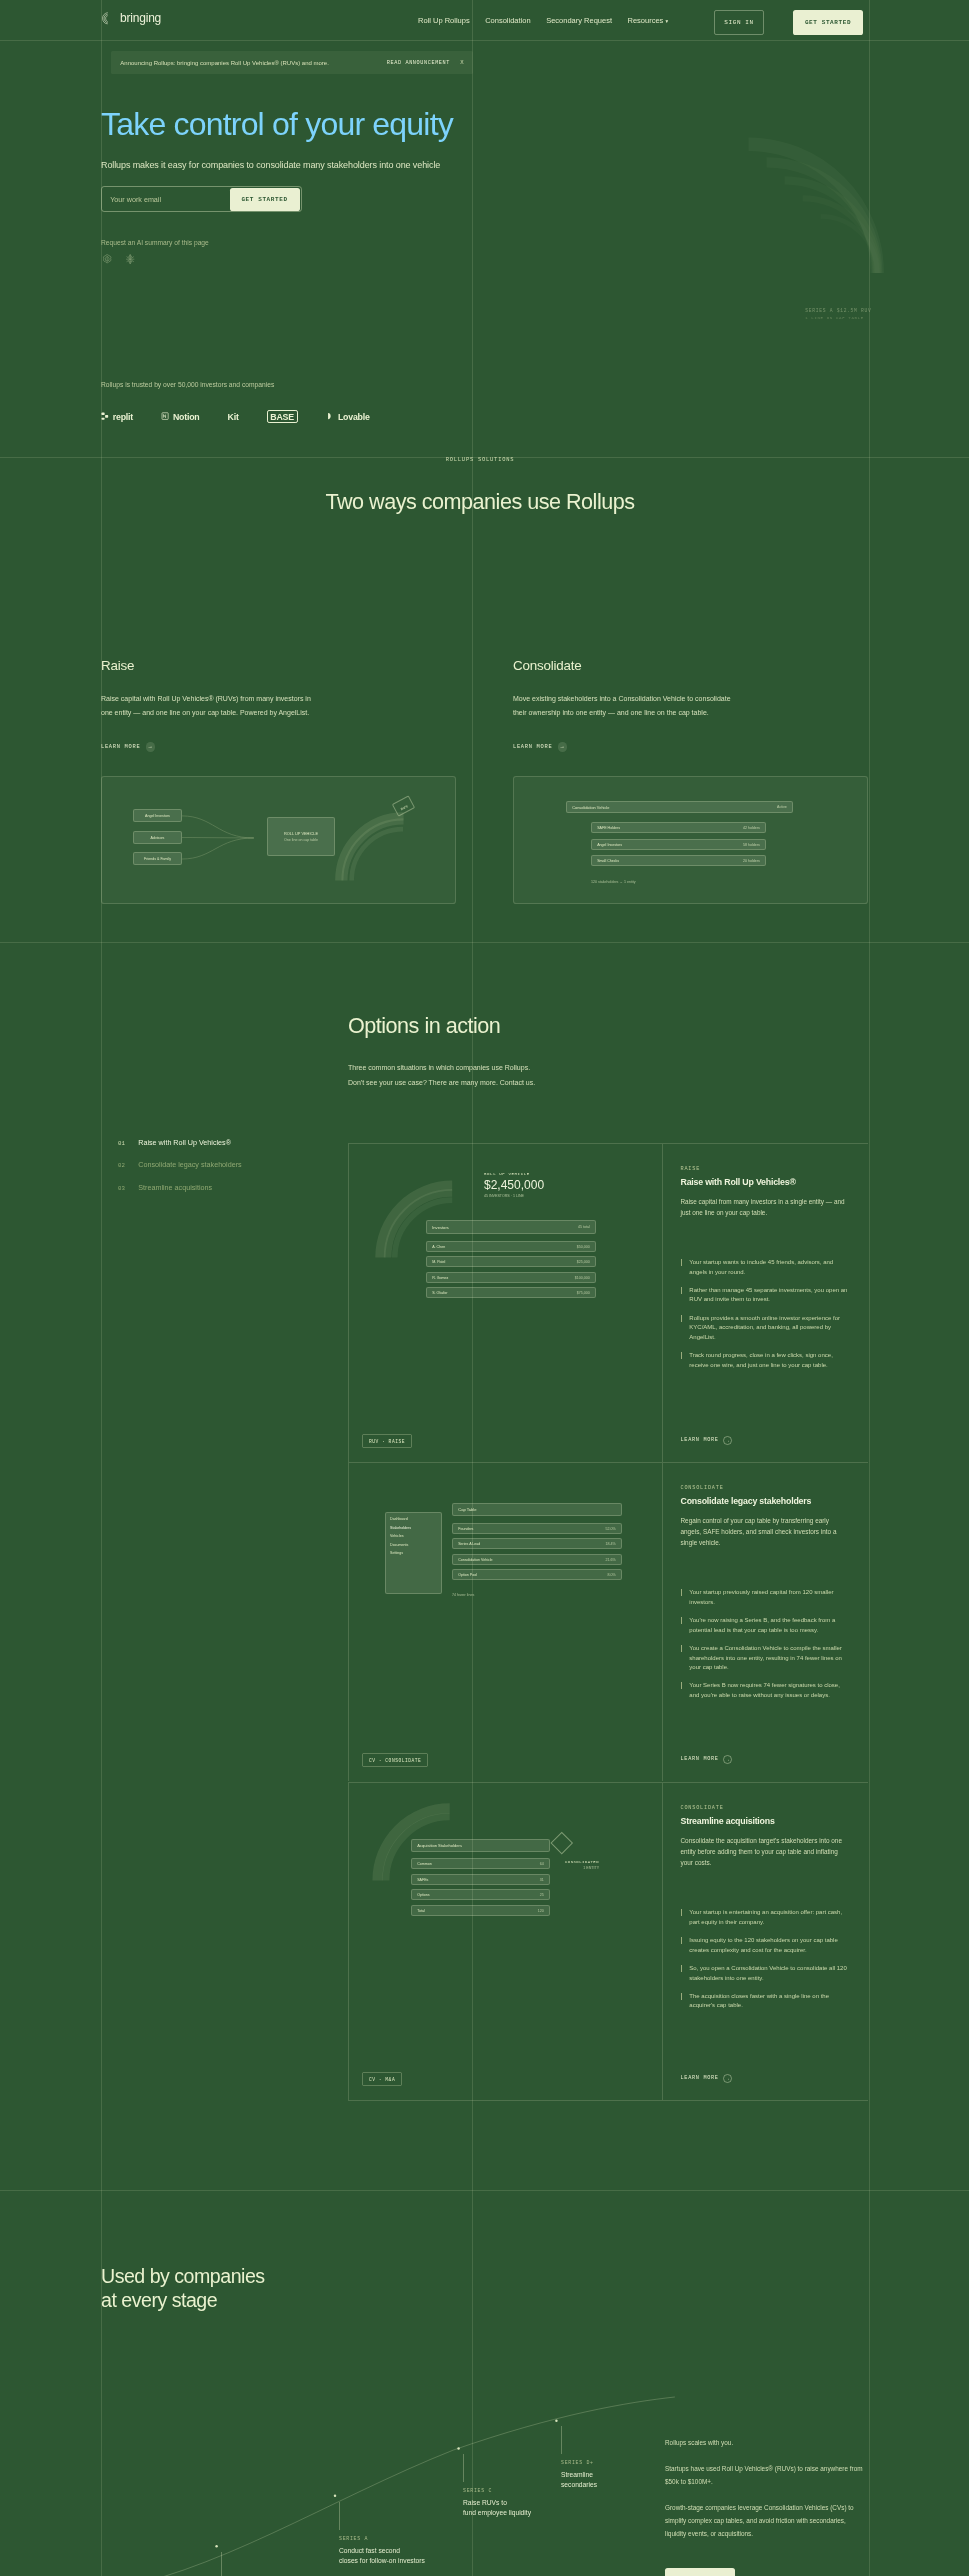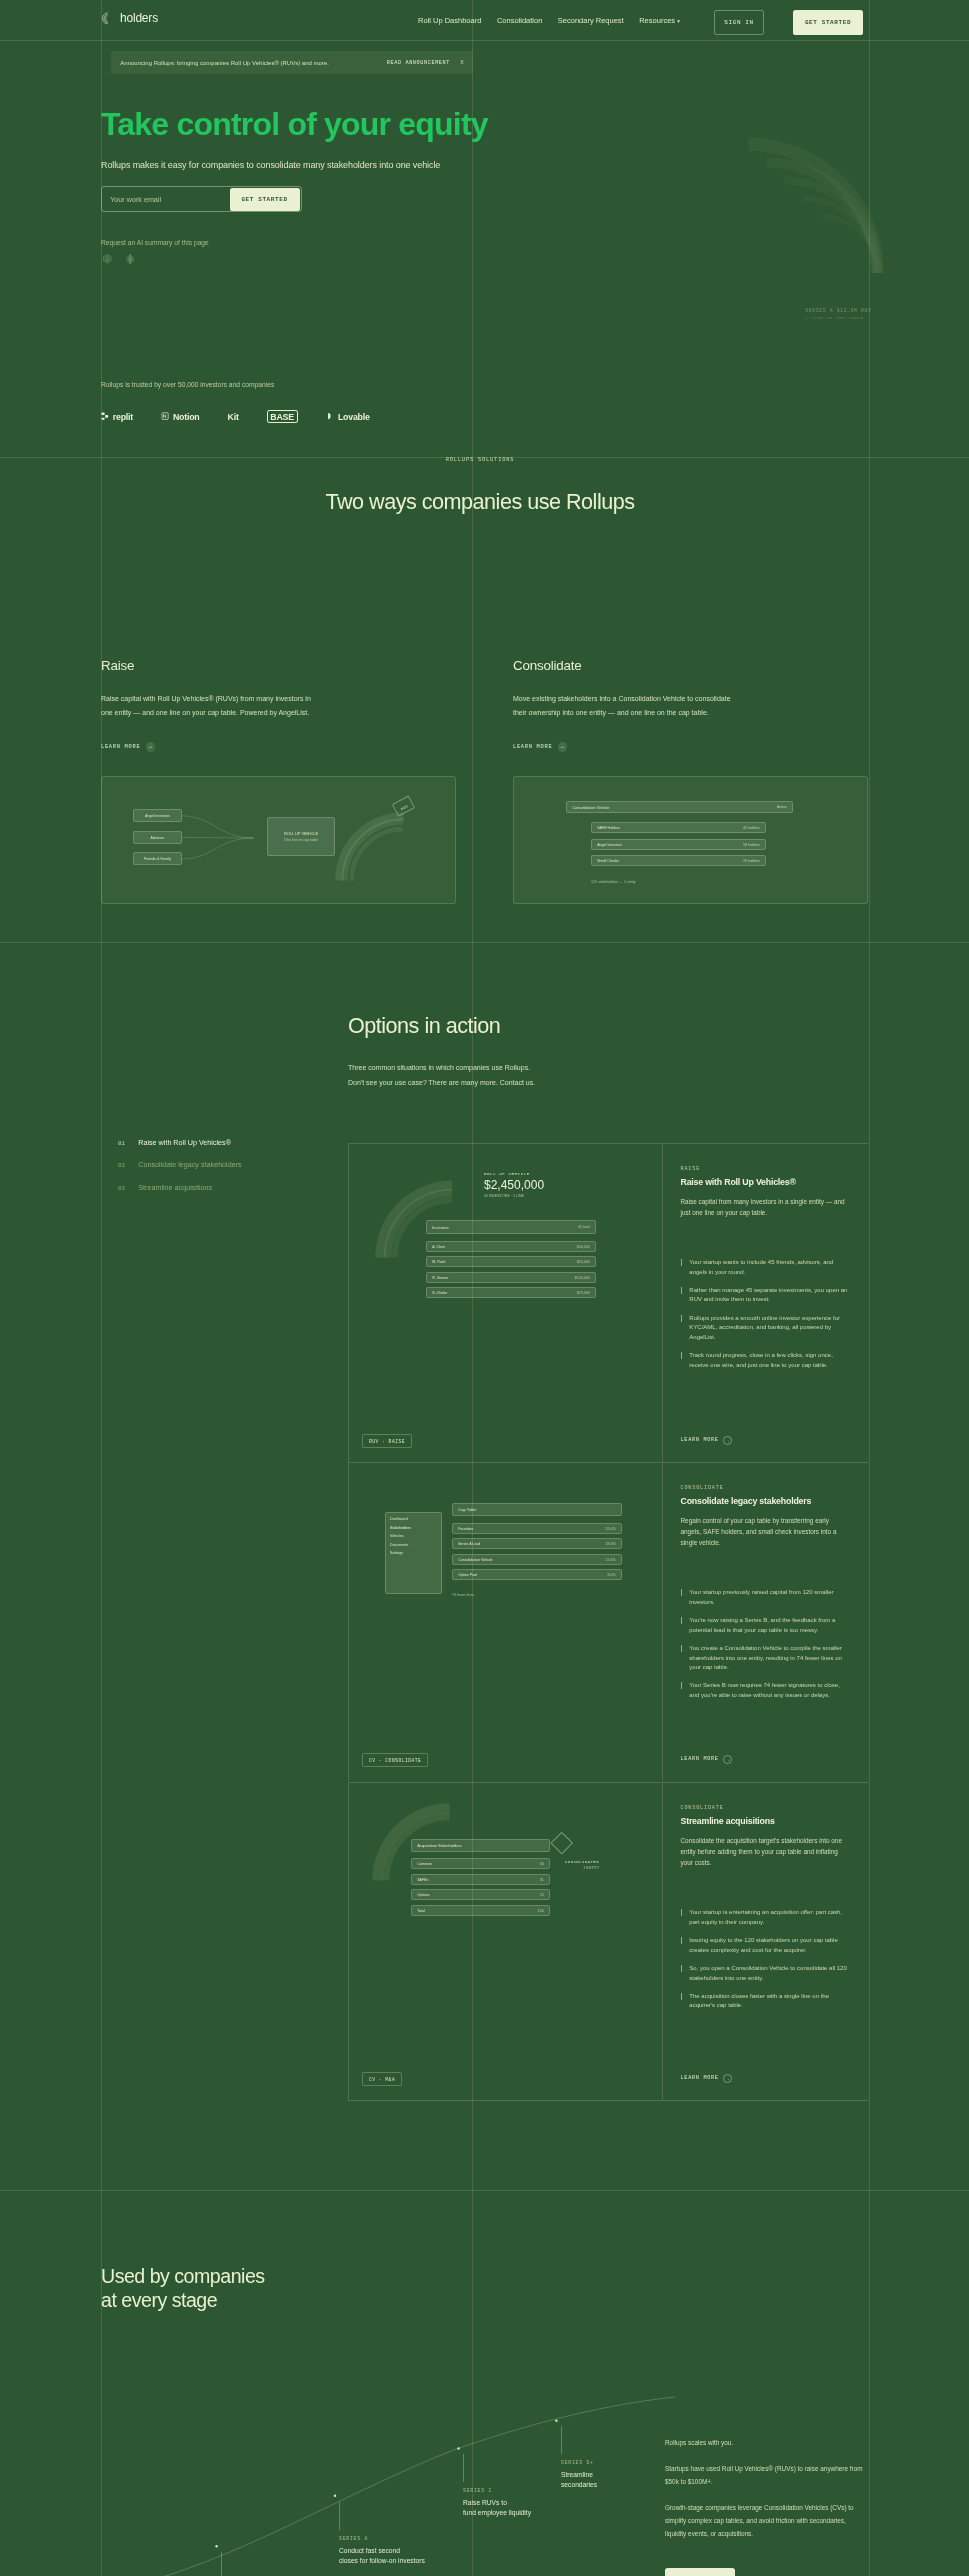--- a/index.html
+++ b/index.html
@@ -35,21 +35,21 @@
 
   
   .announce { position:absolute; left:111px; top:51px; width:362px; height:23px;
     background:rgba(225,236,198,.065); border-radius:1.5px; display:flex; align-items:center; padding:0 9.3px; z-index:5;}
   .announce .msg { font-size:6px; color:#d6e0b6; flex:1;}
   .announce .read { font-family:"Liberation Mono", monospace; font-size:5.2px; letter-spacing:0.6px; color:#e7efd0;}
   .announce .x { font-family:"Liberation Mono", monospace; font-size:5.7px; color:#cfdcae; margin-left:10.3px;}
 
   
   .hero { position:absolute; left:0; top:75px; width:970px; height:273px; z-index:4;}
-  .hero h1 { position:absolute; left:101px; top:31px; font-size:32px; font-weight:700; letter-spacing:-0.8px; color:#22c55e;
+  .hero h1 { position:absolute; left:101px; top:31px; font-size:32px; font-weight:400; letter-spacing:-0.8px; color:#7dd3fc;
      font-family:"Liberation Sans", sans-serif;}
   .hero .sub { position:absolute; left:101px; top:85px; font-size:9px; color:#dde7c2; letter-spacing:-0.1px;}
   .emailbar { position:absolute; left:101px; top:111px; width:201px; height:26px;
      border:0.5px solid rgba(220,232,190,.42); border-radius:3.1px; display:flex; align-items:center;}
   .emailbar input { flex:1; background:transparent; border:0; outline:none; color:#e8efd2; font-size:7.2px; padding-left:8.2px;
      font-family:"Liberation Sans", sans-serif;}
   .emailbar input::placeholder { color:#b9c79a;}
   .emailbar .go { width:70px; height:23px; margin-right:1.5px; background:#eaf0d2; border-radius:2.6px;
      display:flex; align-items:center; justify-content:center; font-family:"Liberation Mono", monospace;
      font-size:6px; letter-spacing:0.6px; color:#2d5732; font-weight:700;}
@@ -149,24 +149,24 @@
     <div class="logo">
       <span class="logo-mark">
         <svg width="14.4" height="14.4" viewBox="0 0 28 28">
           <g fill="none" stroke="#eef3da" stroke-width="1.1">
             <path d="M13 3 C6 5 3 9 3 14 C3 20 7 25 13 25"></path>
             <path d="M13 6 C8 7.5 6 10.5 6 14 C6 18.5 9 22 13 23"></path>
             <path d="M13 9 C10 10 9 12 9 14 C9 17 10.5 19.5 13 21"></path>
           </g>
         </svg>
       </span>
-      <span class="logo-text">holders</span>
+      <span class="logo-text">bringing</span>
     </div>
     <div class="navlinks">
-      <span>Roll Up Dashboard</span>
+      <span>Roll Up Rollups</span>
       <span>Consolidation</span>
       <span>Secondary Request</span>
       <span><span>Resources</span><span class="chev">▾</span></span>
     </div>
     <div class="btn-signin">SIGN IN</div>
     <div class="btn-getstarted">GET STARTED</div>
   </div>
 
   <div class="announce">
     <span class="msg">Announcing Rollups: bringing companies Roll Up Vehicles® (RUVs) and more.</span>

